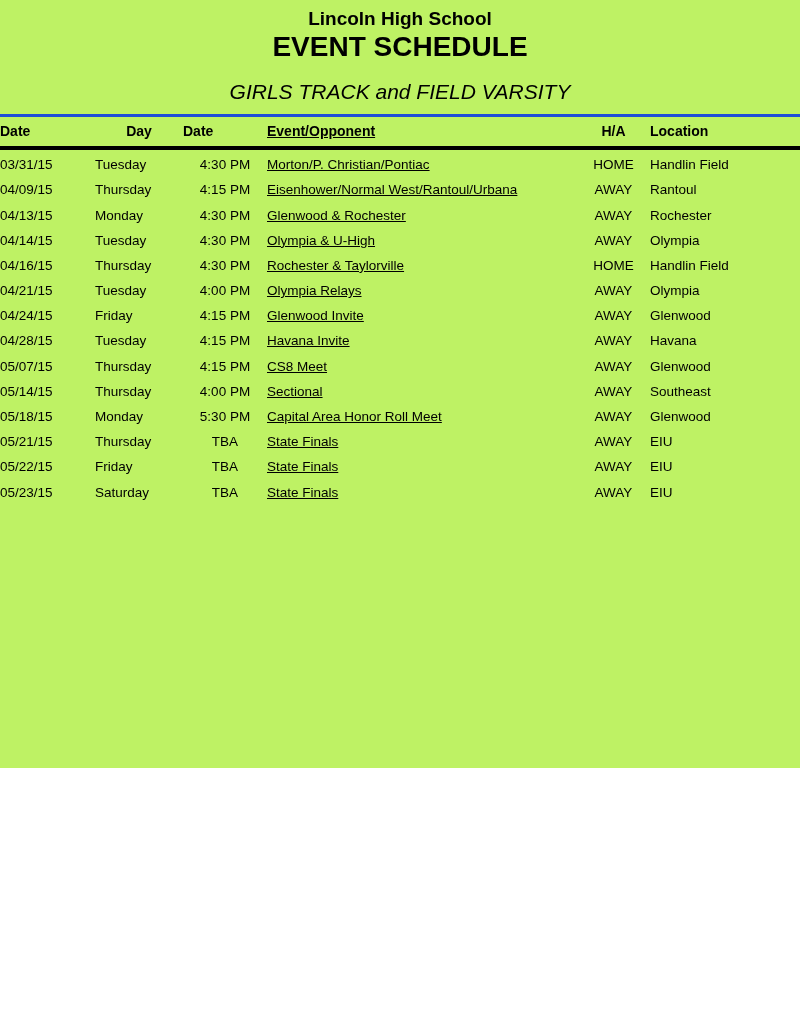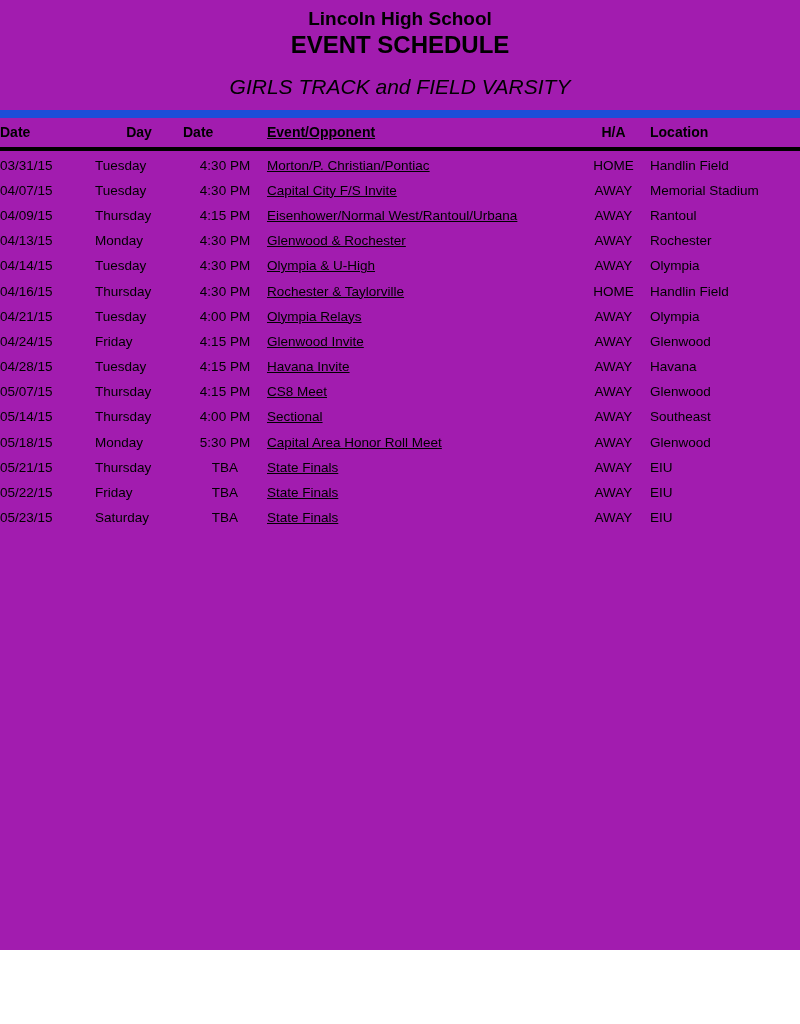--- a/index.html
+++ b/index.html
@@ -4,53 +4,53 @@
 <style>
   html, body {
     margin: 0;
     padding: 0;
     background: #ffffff;
     font-family: "Liberation Sans", sans-serif;
     color: #000000;
   }
   .page {
     width: 800px;
-    height: 950px;
-    background: #a21caf;
+    height: 768px;
+    background: #bef264;
     box-sizing: border-box;
     overflow: hidden;
   }
   .doc-header {
     text-align: center;
     padding-top: 8px;
   }
   .school-name {
     font-size: 19px;
     font-weight: bold;
     line-height: 1.2;
   }
   .event-schedule-title {
-    font-size: 24px;
+    font-size: 28px;
     font-weight: bold;
     line-height: 1.15;
   }
   .team-subtitle {
     font-size: 21px;
     font-style: italic;
     margin-top: 16px;
     line-height: 1.2;
   }
   table.schedule {
     width: 100%;
     border-collapse: collapse;
     margin-top: 10px;
     table-layout: fixed;
   }
   table.schedule thead tr {
-    border-top: 8px solid #1d4ed8;
+    border-top: 3px solid #1d4ed8;
     border-bottom: 4px solid #000000;
   }
   table.schedule th {
     font-size: 14px;
     font-weight: bold;
     padding: 6px 0 7px 0;
     vertical-align: middle;
   }
   table.schedule td {
     font-size: 13.5px;
@@ -113,28 +113,20 @@
     <tbody>
         <tr>
           <td class="col-date">03/31/15</td>
           <td class="col-day">Tuesday</td>
           <td class="col-time">4:30 PM</td>
           <td class="col-event">Morton/P. Christian/Pontiac</td>
           <td class="col-ha">HOME</td>
           <td class="col-location">Handlin Field</td>
         </tr>
         <tr>
-          <td class="col-date">04/07/15</td>
-          <td class="col-day">Tuesday</td>
-          <td class="col-time">4:30 PM</td>
-          <td class="col-event">Capital City F/S Invite</td>
-          <td class="col-ha">AWAY</td>
-          <td class="col-location">Memorial Stadium</td>
-        </tr>
-        <tr>
           <td class="col-date">04/09/15</td>
           <td class="col-day">Thursday</td>
           <td class="col-time">4:15 PM</td>
           <td class="col-event">Eisenhower/Normal West/Rantoul/Urbana</td>
           <td class="col-ha">AWAY</td>
           <td class="col-location">Rantoul</td>
         </tr>
         <tr>
           <td class="col-date">04/13/15</td>
           <td class="col-day">Monday</td>

